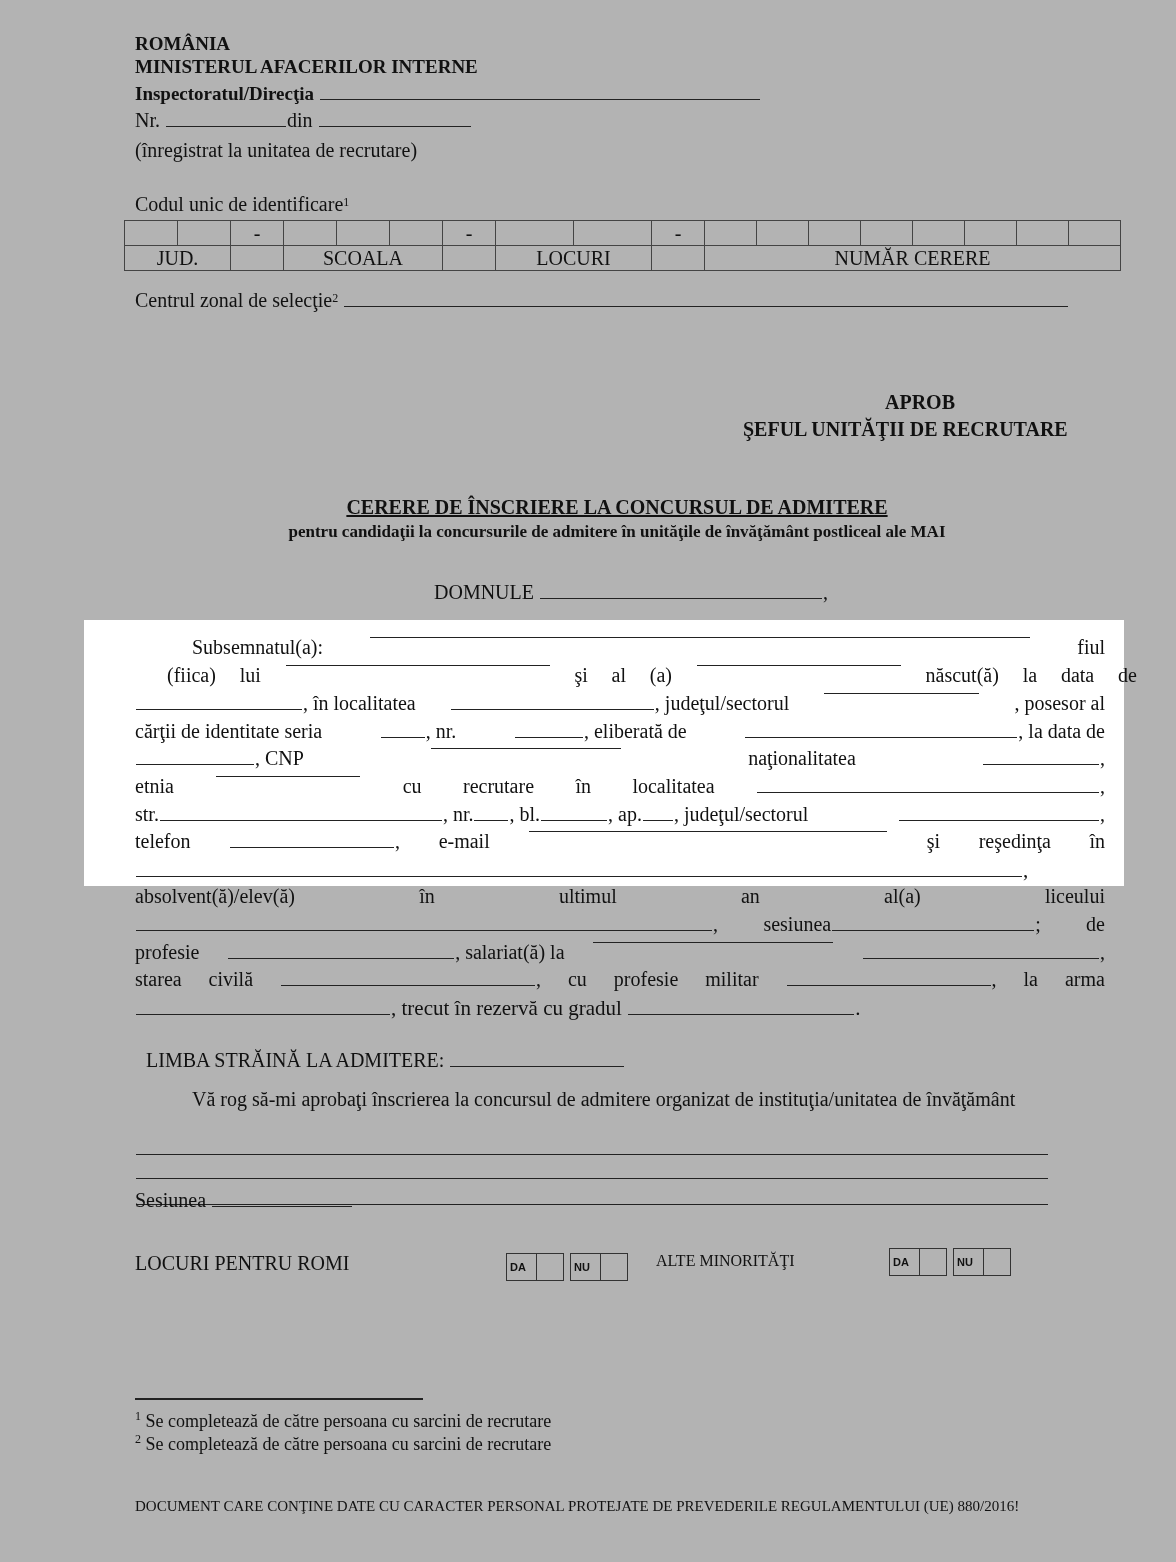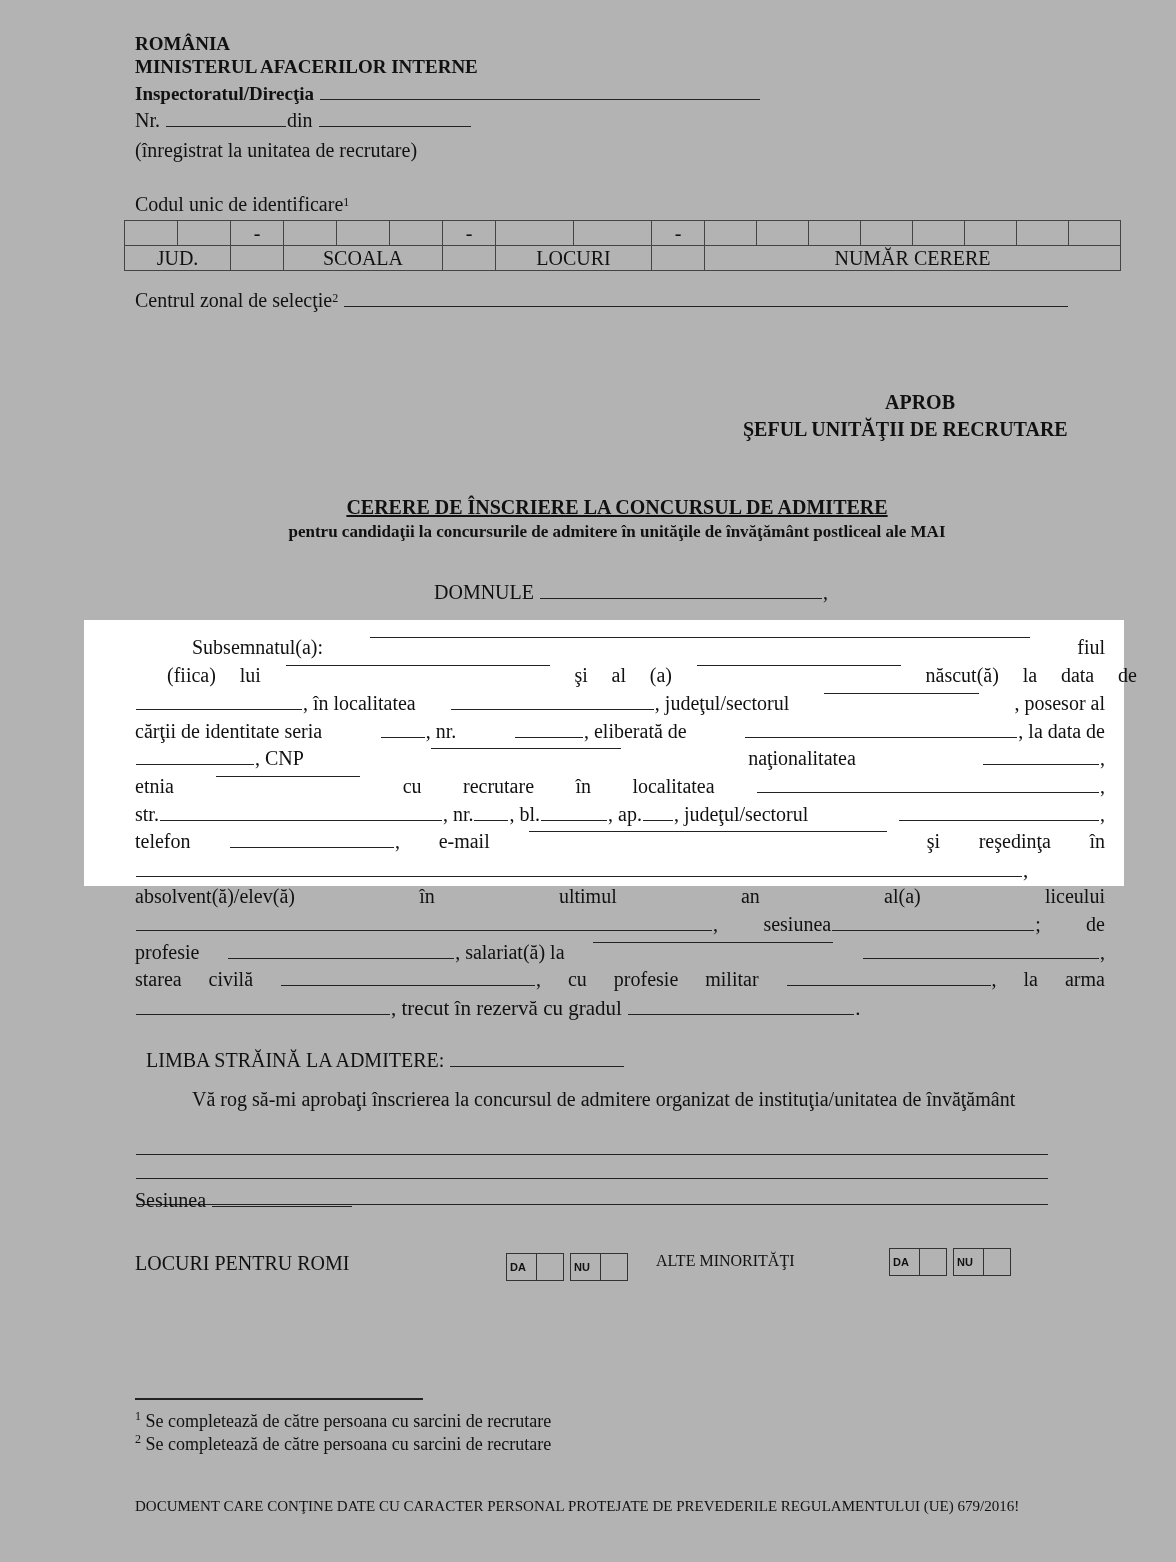--- a/index.html
+++ b/index.html
@@ -232,13 +232,13 @@
 </div>
 
 <div class="abs" style="left:135px;top:1398px;width:288px;border-top:2px solid #222;"></div>
 <div class="abs" style="left:135px;top:1411px;font-size:18px;">
   <sup>1</sup> <span>Se completează de către persoana cu sarcini de recrutare</span>
 </div>
 <div class="abs" style="left:135px;top:1434px;font-size:18px;">
   <sup>2</sup> <span>Se completează de către persoana cu sarcini de recrutare</span>
 </div>
 
-<div class="abs" style="left:135px;top:1498px;font-size:15px;">DOCUMENT CARE CONŢINE DATE CU CARACTER PERSONAL PROTEJATE DE PREVEDERILE REGULAMENTULUI (UE) 679/2016!</div>
+<div class="abs" style="left:135px;top:1498px;font-size:15px;">DOCUMENT CARE CONŢINE DATE CU CARACTER PERSONAL PROTEJATE DE PREVEDERILE REGULAMENTULUI (UE) 880/2016!</div>
 
 </body></html>

